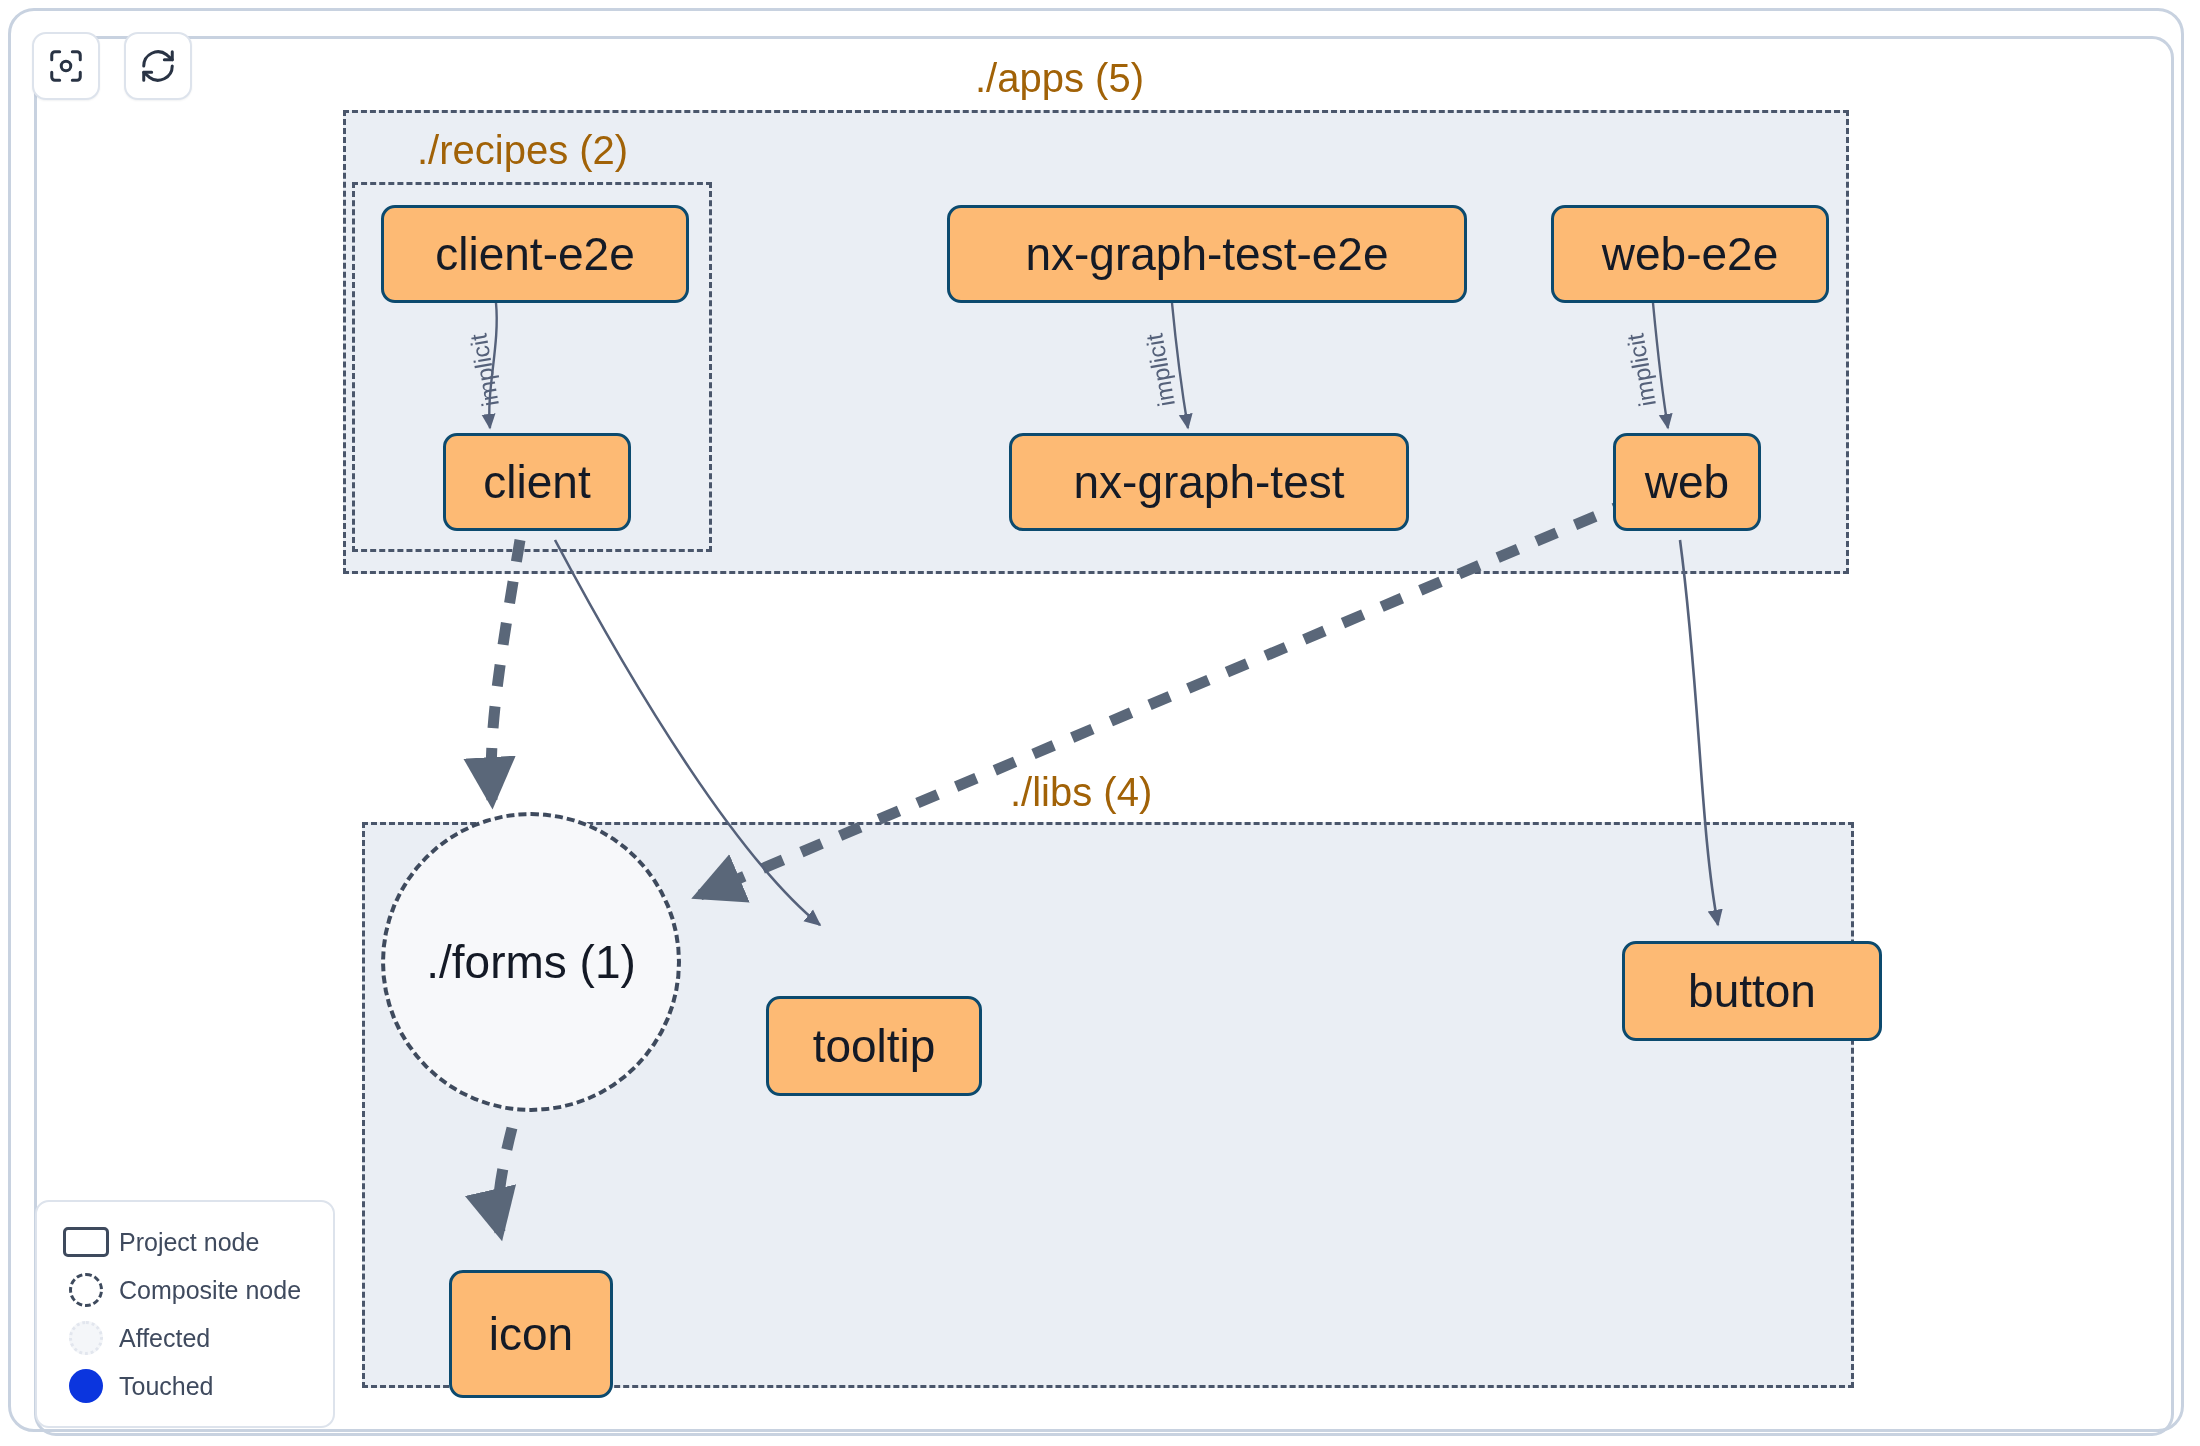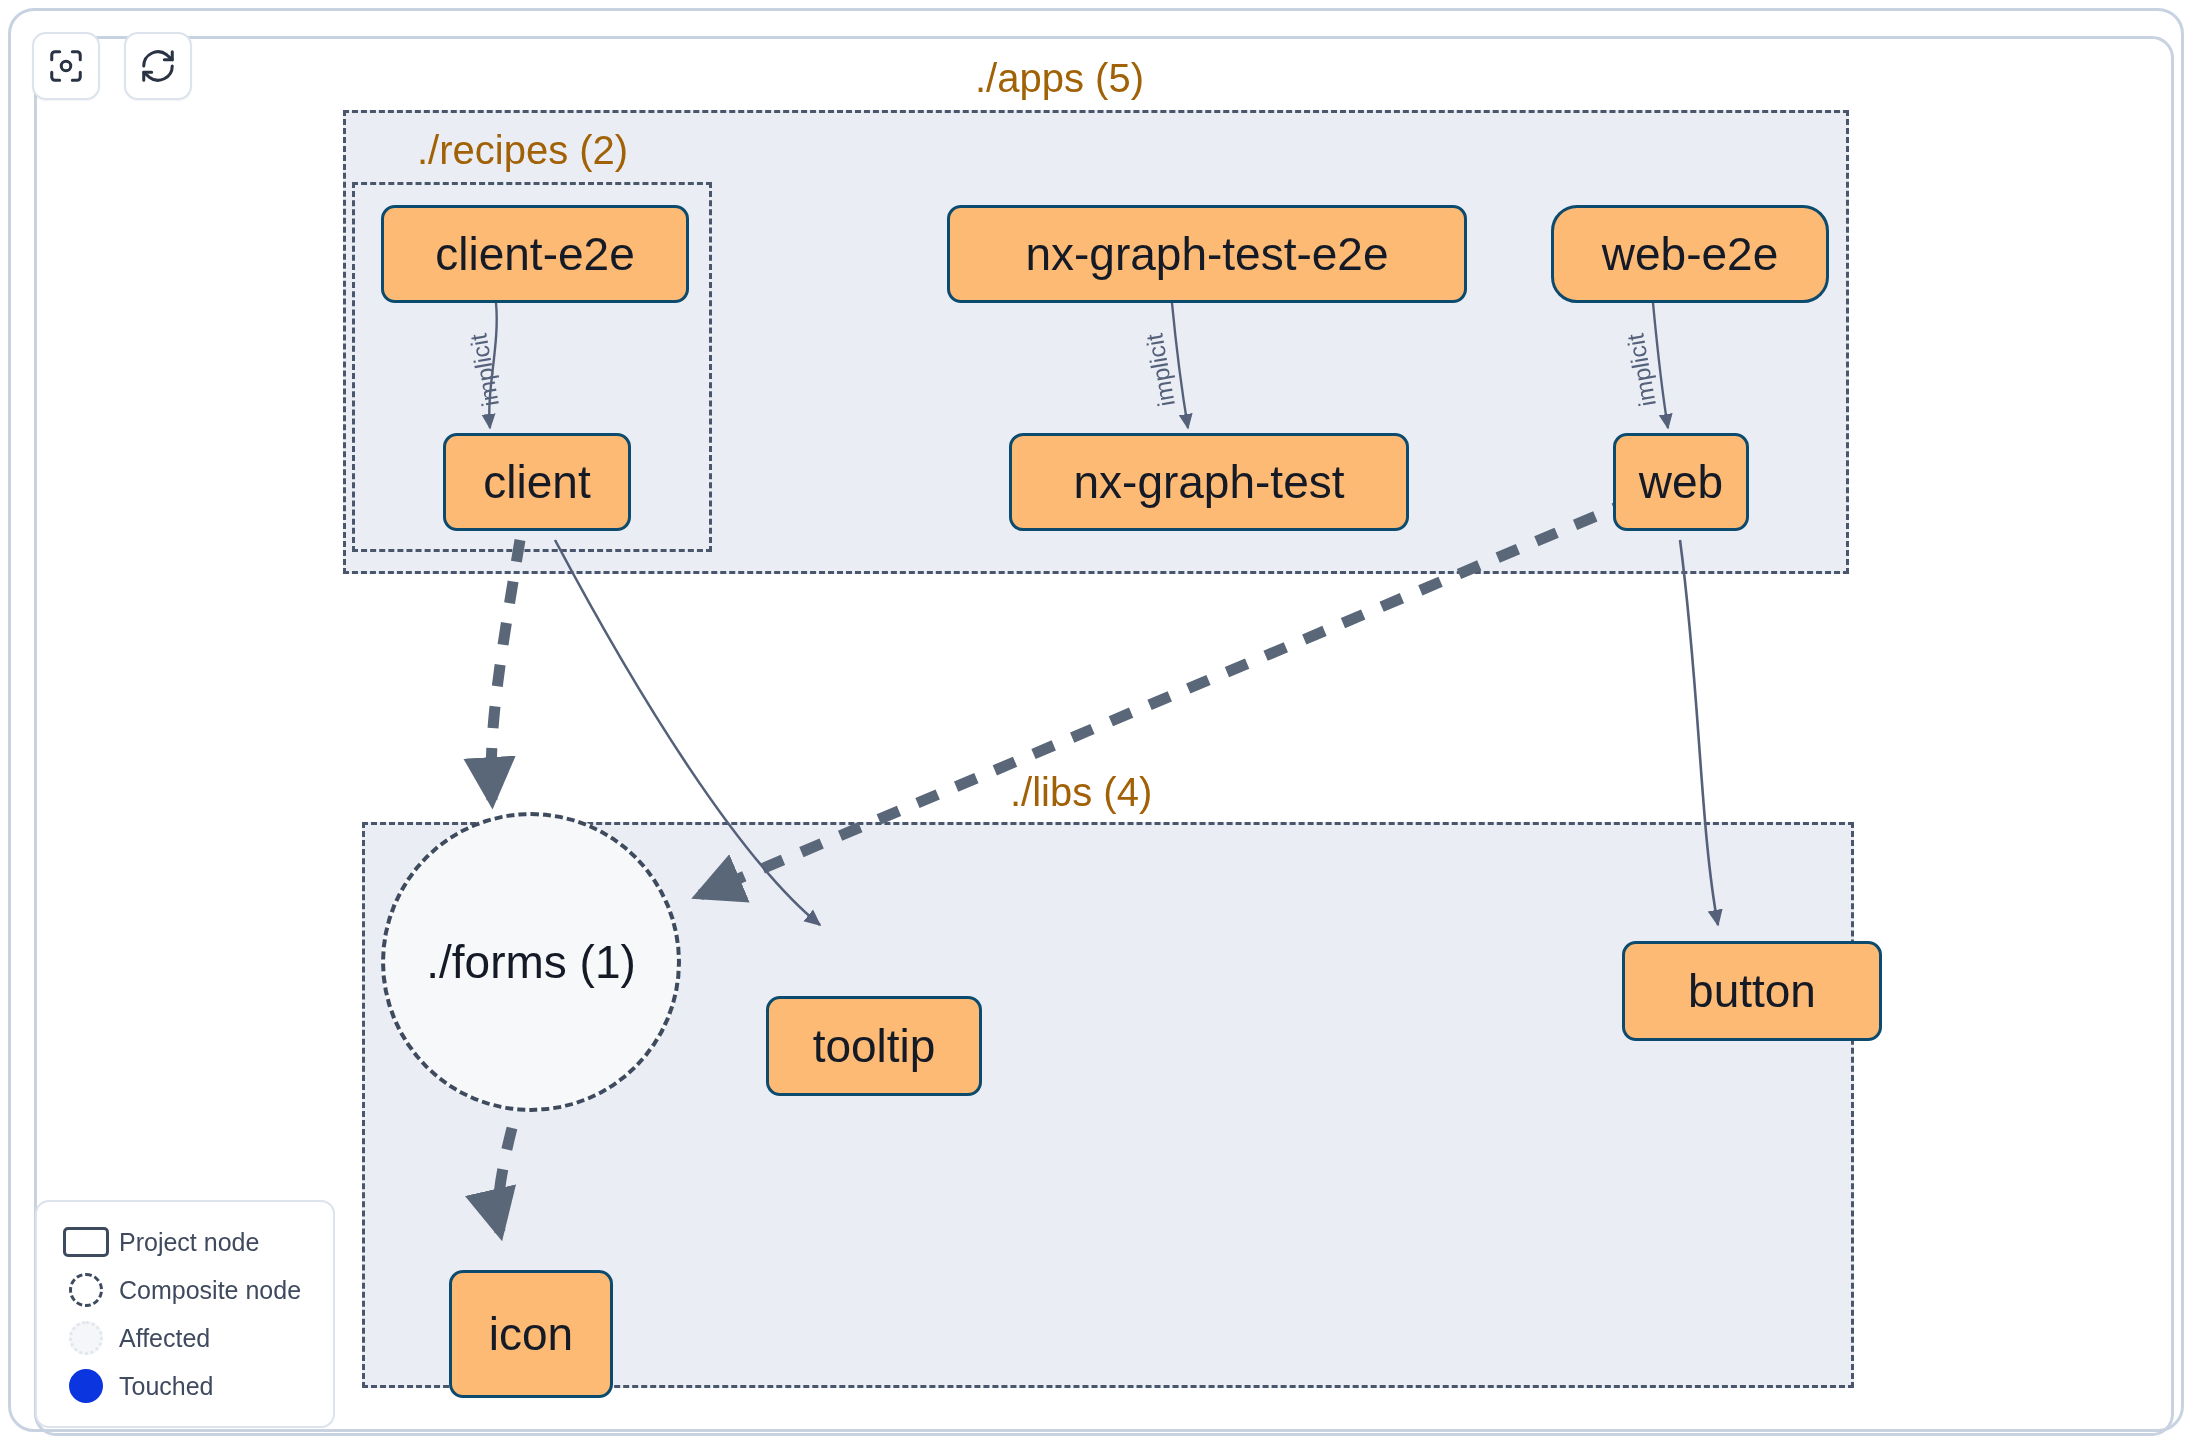--- a/index.html
+++ b/index.html
@@ -247,27 +247,27 @@
   </svg>
 
   <div class="edge-label" style="left:448px; top:356px; transform:rotate(-100deg);">implicit</div>
   <div class="edge-label" style="left:1124px; top:356px; transform:rotate(-100deg);">implicit</div>
   <div class="edge-label" style="left:1605px; top:356px; transform:rotate(-100deg);">implicit</div>
 
   <div class="node" style="left:381px; top:205px; width:308px; height:98px;">client-e2e</div>
 
   <div class="node" style="left:947px; top:205px; width:520px; height:98px;">nx-graph-test-e2e</div>
 
-  <div class="node" style="left:1551px; top:205px; width:278px; height:98px;border-radius:26px;">web-e2e</div>
+  <div class="node" style="left:1551px; top:205px; width:278px; height:98px;">web-e2e</div>
 
   <div class="node" style="left:443px; top:433px; width:188px; height:98px;">client</div>
 
   <div class="node" style="left:1009px; top:433px; width:400px; height:98px;">nx-graph-test</div>
 
-  <div class="node" style="left:1613px; top:433px; width:136px; height:98px;">web</div>
+  <div class="node" style="left:1613px; top:433px; width:148px; height:98px;">web</div>
 
   <div class="node composite" style="left:381px; top:812px; width:300px; height:300px;">./forms (1)</div>
 
   <div class="node" style="left:766px; top:996px; width:216px; height:100px;">tooltip</div>
 
   <div class="node" style="left:1622px; top:941px; width:260px; height:100px;">button</div>
 
   <div class="node" style="left:449px; top:1270px; width:164px; height:128px;">icon</div>
 
   <div class="legend">

